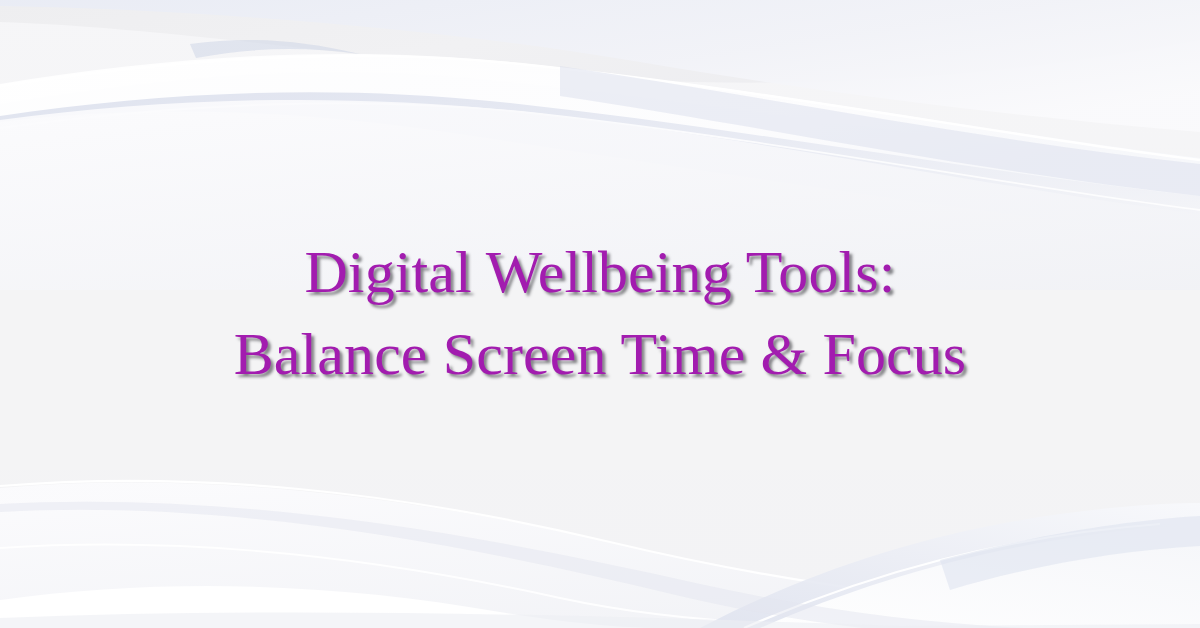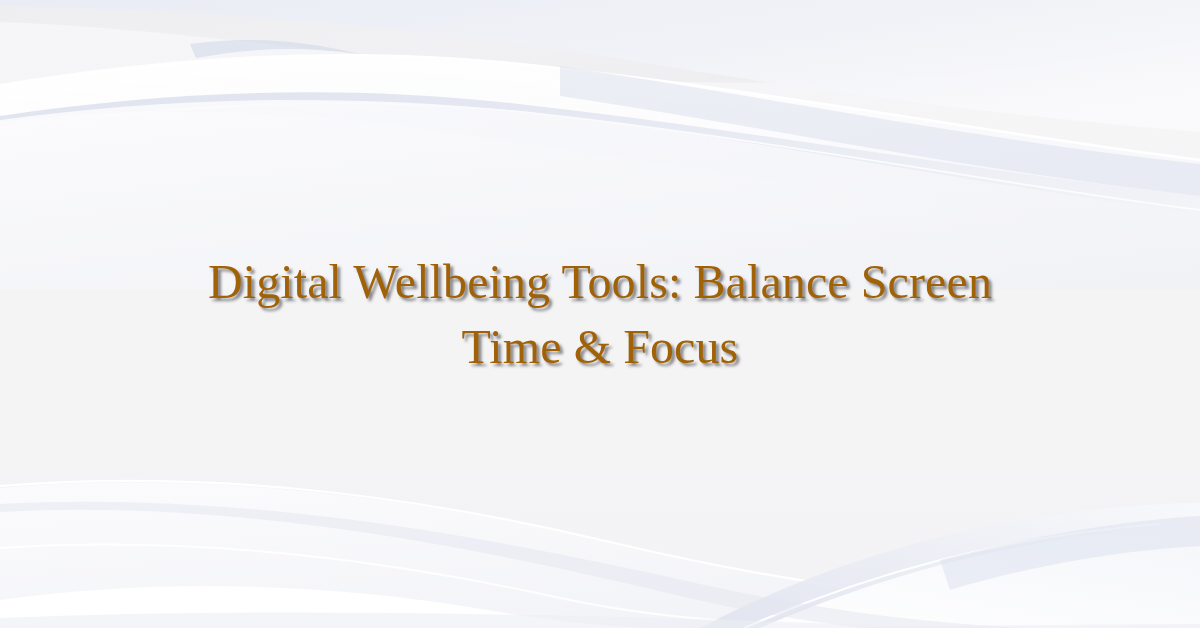--- a/index.html
+++ b/index.html
@@ -39,26 +39,26 @@
     align-items: center;
     justify-content: center;
     z-index: 5;
     padding: 0 100px;
     box-sizing: border-box;
   }
 
   #page-title {
     margin: 0;
     font-family: "Liberation Serif", "DejaVu Serif", serif;
-    font-size: 48px;
+    font-size: 60px;
     font-weight: 400;
     line-height: 1.36;
     letter-spacing: 0.1px;
     text-align: center;
-    color: #a16207;
+    color: #a21caf;
     text-shadow: 3px 3px 3px rgba(40, 40, 45, 0.55);
     max-width: 800px;
     white-space: pre-line;
   }
 </style>
 </head>
 <body>
 
 <div id="banner">
 

